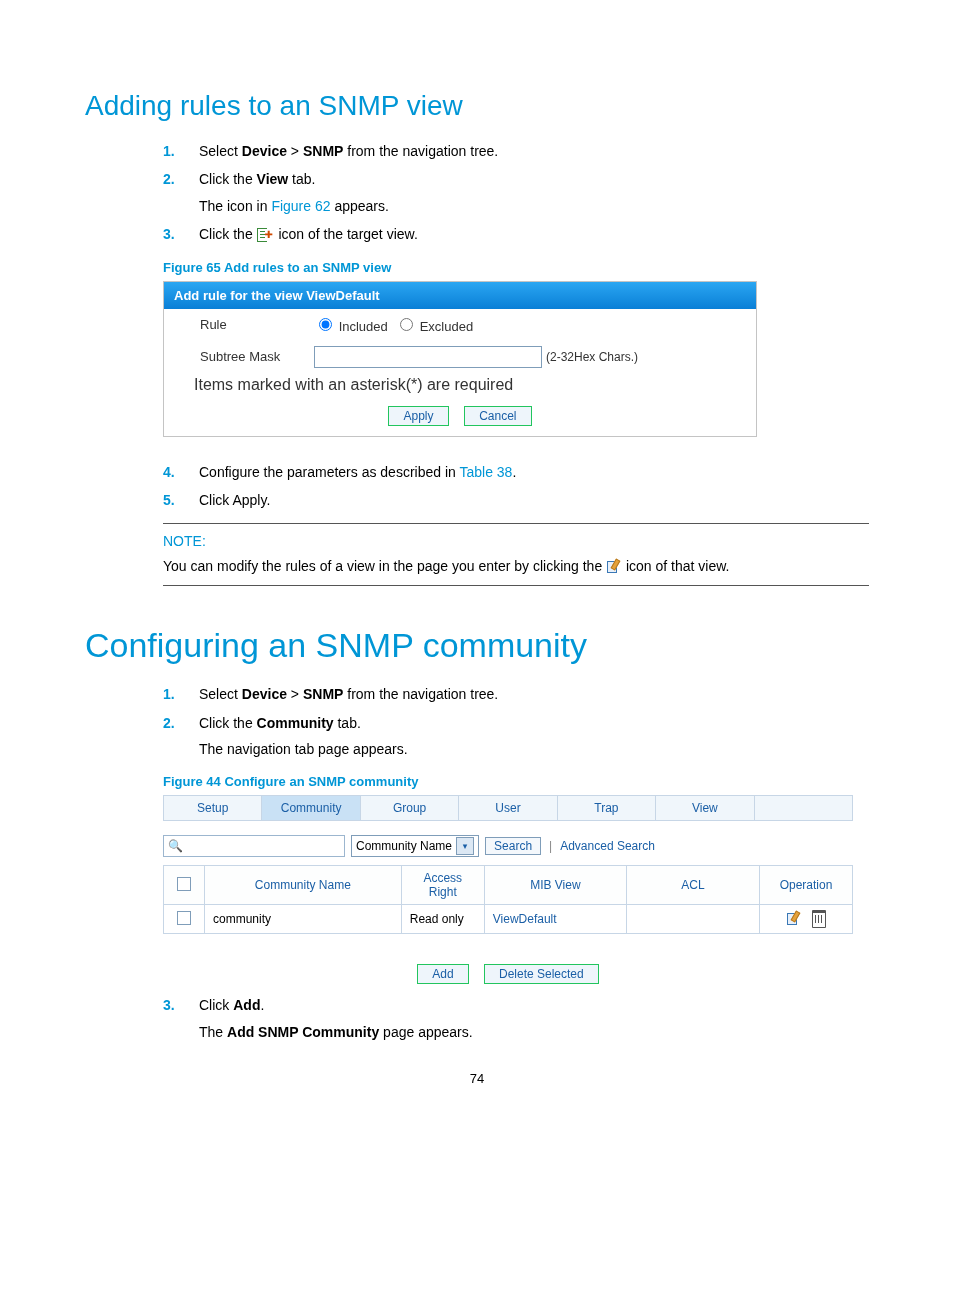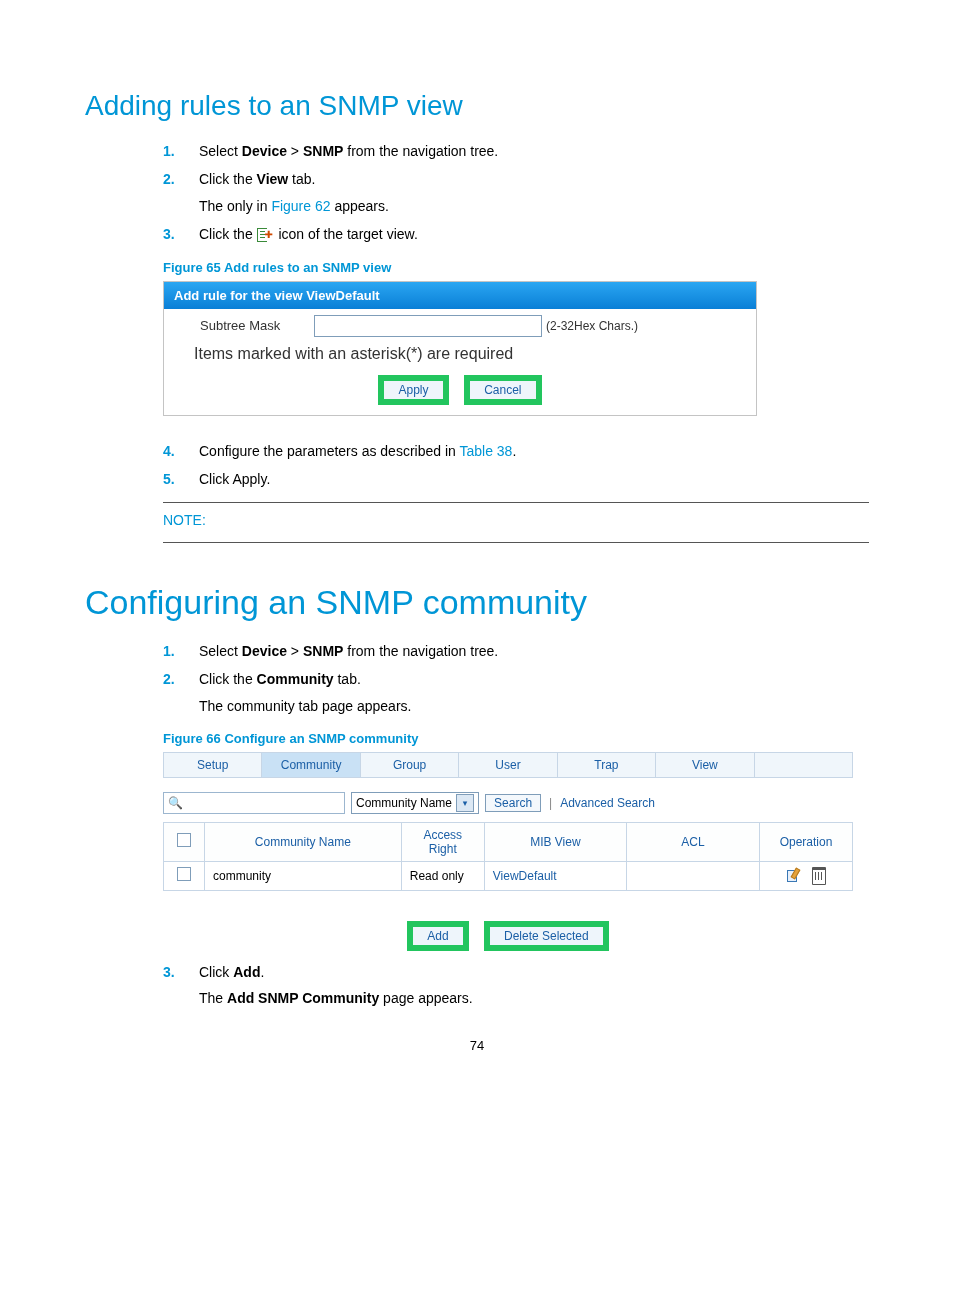--- a/index.html
+++ b/index.html
@@ -83,21 +83,21 @@
     height: 20px;
     width: 220px;
     padding: 0 3px;
     font-size: 12px;
   }
   .hint { margin-left: 4px; font-size:12px; }
   .reqnote { padding: 2px 10px 8px 30px; font-size:16px; }
   .panel65 .btnrow { text-align: center; padding: 4px 0 10px 0; }
   .uib {
     display: inline-block;
-    border: 6px solid #22c55e;
+    border: 1px solid #22c55e;
     background: #eef5fb;
     color: #1b5fa6;
     padding: 2px 14px;
     margin: 0 6px;
     font-size: 12px;
     cursor: pointer;
   }
 
   .notebox {
     border-top: 1px solid #555;
@@ -225,33 +225,39 @@
 <div class="indent">
   <ol class="steps">
     <li>
       <span class="num">1.</span>
       <span>Select </span><span class="bold">Device</span><span> &gt; </span><span class="bold">SNMP</span><span> from the navigation tree.</span>
     </li>
     <li>
       <span class="num">2.</span>
       <span>Click the </span><span class="bold">View</span><span> tab.</span>
       <div class="sub" style="margin-left:0">
-        <span>The only in </span><span class="link">Figure 62</span><span> appears.</span>
+        <span>The icon in </span><span class="link">Figure 62</span><span> appears.</span>
       </div>
     </li>
     <li>
       <span class="num">3.</span>
       <span>Click the </span><span class="icon-list"></span><span> icon of the target view.</span>
     </li>
   </ol>
 
   <div class="figcap">Figure 65 Add rules to an SNMP view</div>
 
   <div class="panel65">
     <div class="titlebar">Add rule for the view ViewDefault</div>
+    <div class="row">
+      <div class="lbl">Rule</div>
+      <label><input type="radio" checked="" style=""> <span>Included</span></label>
+      &nbsp;&nbsp;
+      <label><input type="radio" style=""> <span>Excluded</span></label>
+    </div>
     <div class="row">
       <div class="lbl">Subtree Mask</div>
       <input type="text" style="">
       <span class="hint">(2-32Hex Chars.)</span>
     </div>
     <div class="reqnote">Items marked with an asterisk(*) are required</div>
     <div class="btnrow">
       <span class="uib">Apply</span>
       <span class="uib">Cancel</span>
     </div>
@@ -263,39 +269,42 @@
       <span>Configure the parameters as described in </span><span class="link">Table 38</span><span>.</span>
     </li>
     <li>
       <span class="num">5.</span>
       <span>Click Apply.</span>
     </li>
   </ol>
 
   <div class="notebox">
     <div class="notehdr">NOTE:</div>
+    <div>
+      <span>You can modify the rules of a view in the page you enter by clicking the </span><span class="icon-edit"></span><span> icon of that view.</span>
+    </div>
   </div>
 </div>
 
 <div class="h1 big">Configuring an SNMP community</div>
 
 <div class="indent">
   <ol class="steps">
     <li>
       <span class="num">1.</span>
       <span>Select </span><span class="bold">Device</span><span> &gt; </span><span class="bold">SNMP</span><span> from the navigation tree.</span>
     </li>
     <li>
       <span class="num">2.</span>
       <span>Click the </span><span class="bold">Community</span><span> tab.</span>
-      <div class="sub" style="margin-left:0">The community tab page appears.</div>
+      <div class="sub" style="margin-left:0">The navigation tab page appears.</div>
     </li>
   </ol>
 
-  <div class="figcap">Figure 66 Configure an SNMP community</div>
+  <div class="figcap">Figure 44 Configure an SNMP community</div>
 
   <div class="fig66">
     <div class="tabs66">
       <div>Setup</div>
       <div class="active">Community</div>
       <div>Group</div>
       <div>User</div>
       <div>Trap</div>
       <div>View</div>
       <div></div>

